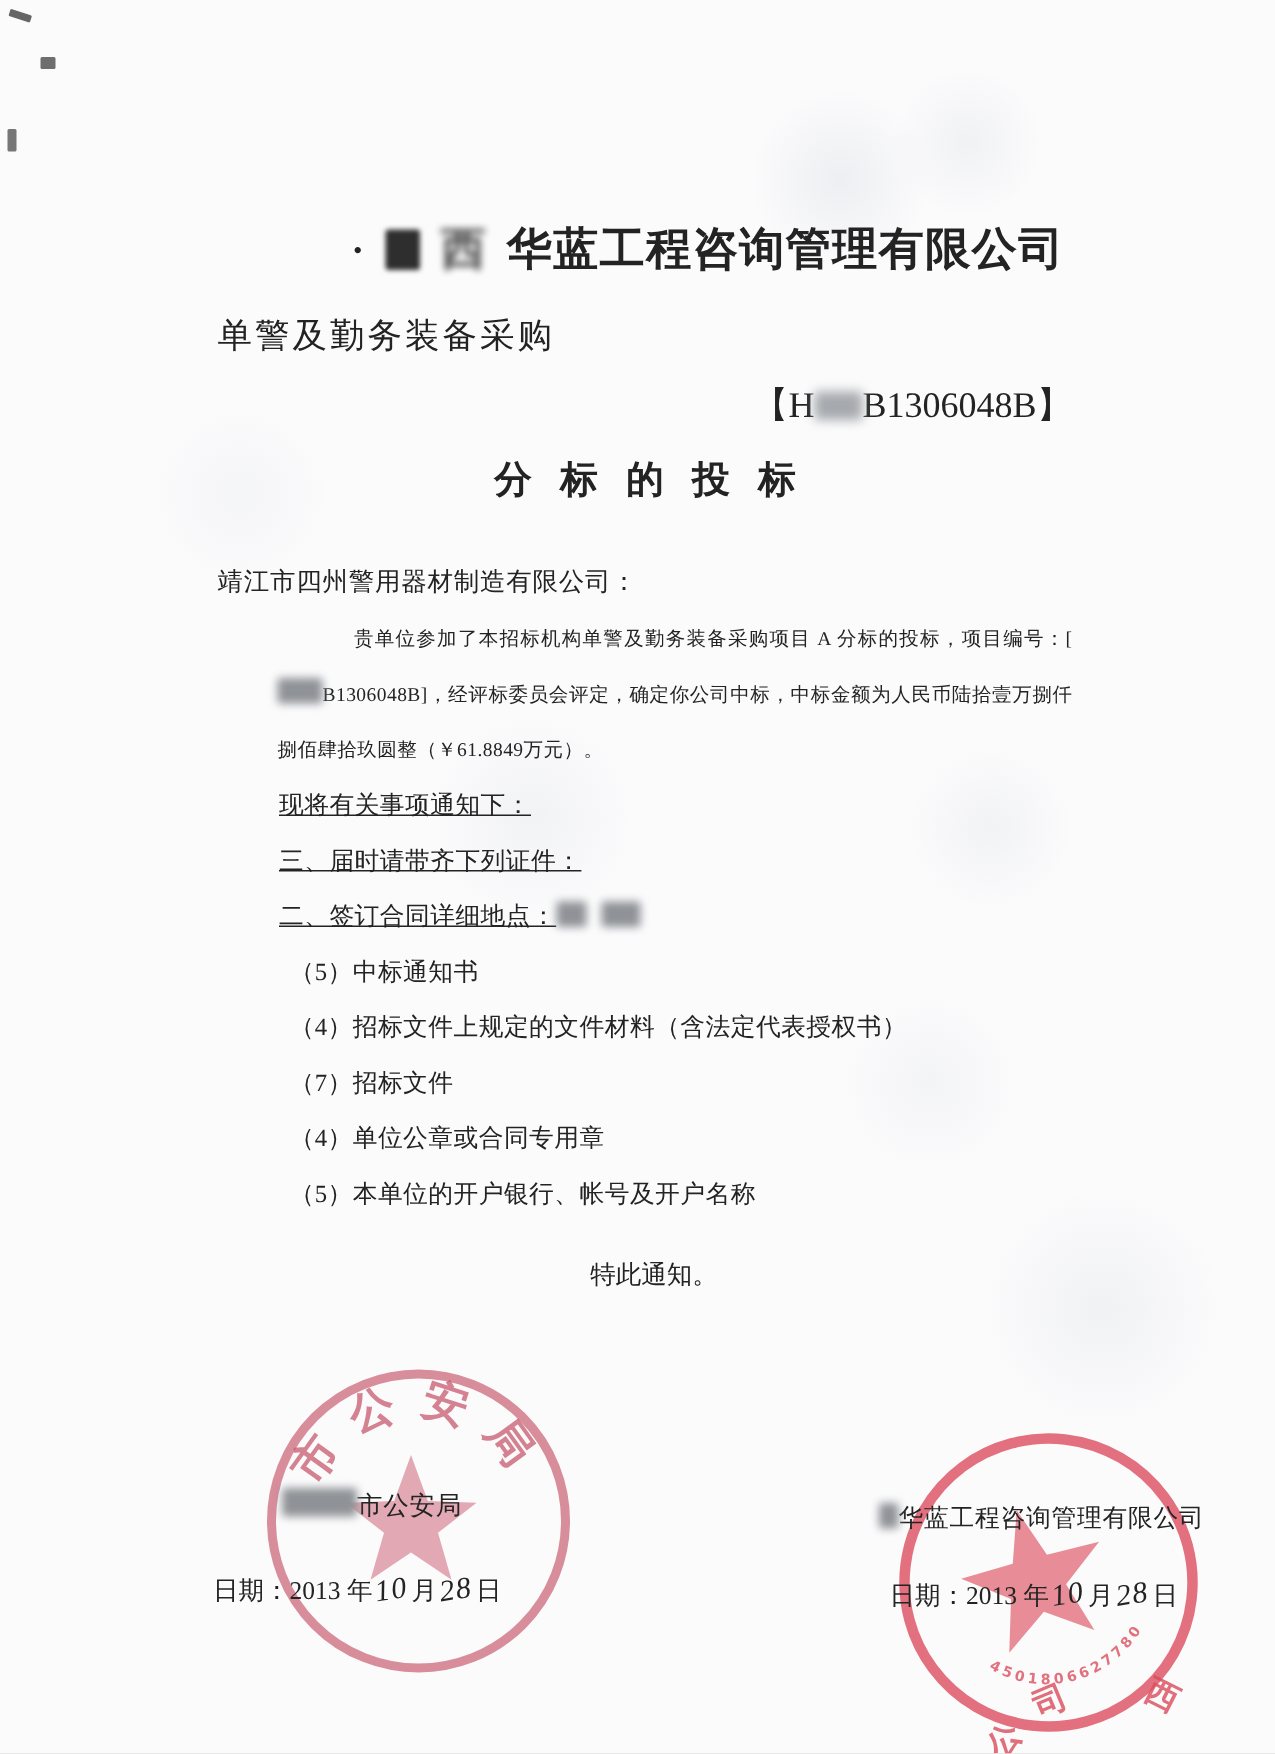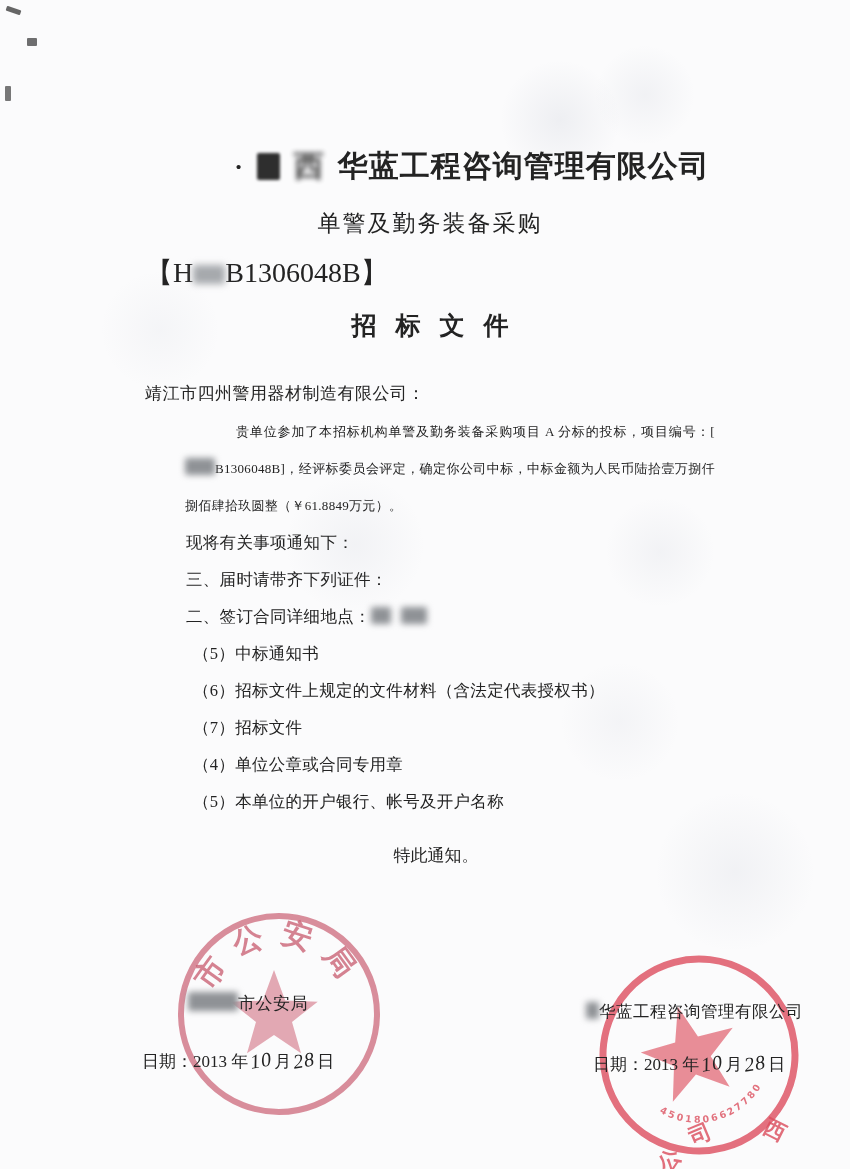--- a/index.html
+++ b/index.html
@@ -22,27 +22,27 @@
   .company-row{position:relative;left:42px;gap:14px;}
   .dot{font-size:26px;font-weight:bold;line-height:1;}
   .company-title{
     font-family:"DejaVu Sans","Liberation Sans",sans-serif;
     font-weight:bold;font-size:30px;letter-spacing:1px;white-space:nowrap;
   }
   .blur-char{
     font-family:"DejaVu Sans","Liberation Sans",sans-serif;font-weight:bold;font-size:30px;
     filter:blur(2.5px);opacity:.85;
   }
-  .subtitle{text-align:center;font-size:23px;margin-top:21px;letter-spacing:2px;}
-  .code-line{text-align:left;font-size:28px;margin-top:15px;}
+  .subtitle{text-align:left;font-size:23px;margin-top:21px;letter-spacing:2px;}
+  .code-line{text-align:right;font-size:24px;margin-top:15px;}
   .doc-title{text-align:center;font-size:25px;font-weight:bold;letter-spacing:19px;text-indent:19px;margin-top:17px;}
   .recipient{font-weight:normal;font-size:17px;margin-top:40px;letter-spacing:.5px;}
   .para{font-size:13px;line-height:37px;text-align:justify;text-indent:51px;margin-top:8px;letter-spacing:.3px;margin-left:40px;}
   .line{font-size:16.5px;line-height:37px;letter-spacing:.3px;}
-  .ind1{padding-left:41px;}
+  .ind1{padding-left:41px;text-decoration:underline;}
   .ind2{padding-left:48px;}
   .closing{font-size:17px;line-height:37px;margin-top:17px;padding-left:12px;text-align:center;}
   .redact{display:inline-block;vertical-align:-2px;border-radius:2px;}
   .r-dark{background:#2e2e2e;filter:blur(1.6px);}
   .r-gray{background:#8f9296;filter:blur(3px);}
   .r-soft{background:#a6a9ad;filter:blur(3.5px);}
   .faint-char{filter:blur(1.3px);opacity:.55;}
   .sign{position:absolute;font-size:17px;letter-spacing:.5px;white-space:nowrap;}
   .date-line{position:absolute;font-size:17px;white-space:nowrap;}
   .hand{display:inline-block;font-style:italic;font-size:20px;transform:rotate(-9deg);margin:0 2px;letter-spacing:1px;}
@@ -100,35 +100,35 @@
       <span class="dot">·</span>
       <span class="redact r-dark" style="width:23px;height:27px;"></span>
       <span class="blur-char">西</span>
       <span class="company-title">华蓝工程咨询管理有限公司</span>
     </div>
 
     <div class="subtitle">单警及勤务装备采购</div>
 
     <div class="code-line"><span>【H</span><span class="redact r-soft" style="width:32px;height:19px;"></span><span>B1306048B】</span></div>
 
-    <div class="doc-title">招标文件</div>
+    <div class="doc-title">分标的投标</div>
 
     <div class="recipient">靖江市四州警用器材制造有限公司：</div>
 
     <div class="para"><span>贵单位参加了本招标机构单警及勤务装备采购项目 A 分标的投标，项目编号：[</span><span class="redact r-gray" style="width:30px;height:17px;"></span><span>B1306048B]，经评标委员会评定，确定你公司中标，中标金额为人民币陆拾壹万捌仟捌佰肆拾玖圆整（￥61.8849万元）。</span></div>
 
     <div class="line ind1">现将有关事项通知下：</div>
 
 
     <div class="line ind1">三、届时请带齐下列证件：</div>
 
     <div class="line ind1"><span>二、签订合同详细地点：</span><span class="redact r-gray" style="width:20px;height:17px;"></span><span style="display:inline-block;width:10px;"></span><span class="redact r-gray" style="width:26px;height:17px;"></span></div>
 
     <div class="line ind2">（5）中标通知书</div>
-    <div class="line ind2">（6）招标文件上规定的文件材料（含法定代表授权书）</div>
+    <div class="line ind2">（4）招标文件上规定的文件材料（含法定代表授权书）</div>
     <div class="line ind2">（7）招标文件</div>
     <div class="line ind2">（4）单位公章或合同专用章</div>
     <div class="line ind2">（5）本单位的开户银行、帐号及开户名称</div>
 
     <div class="closing">特此通知。</div>
   </div>
 
   <div class="sign" style="left:188px;top:992px;"><span class="redact r-gray" style="width:50px;height:19px;"></span><span>市公安局</span></div>
 
   <div class="date-line" style="left:142px;top:1049px;"><span>日期：2013 年</span><span class="hand">10</span><span>月</span><span class="hand">28</span><span>日</span></div>

